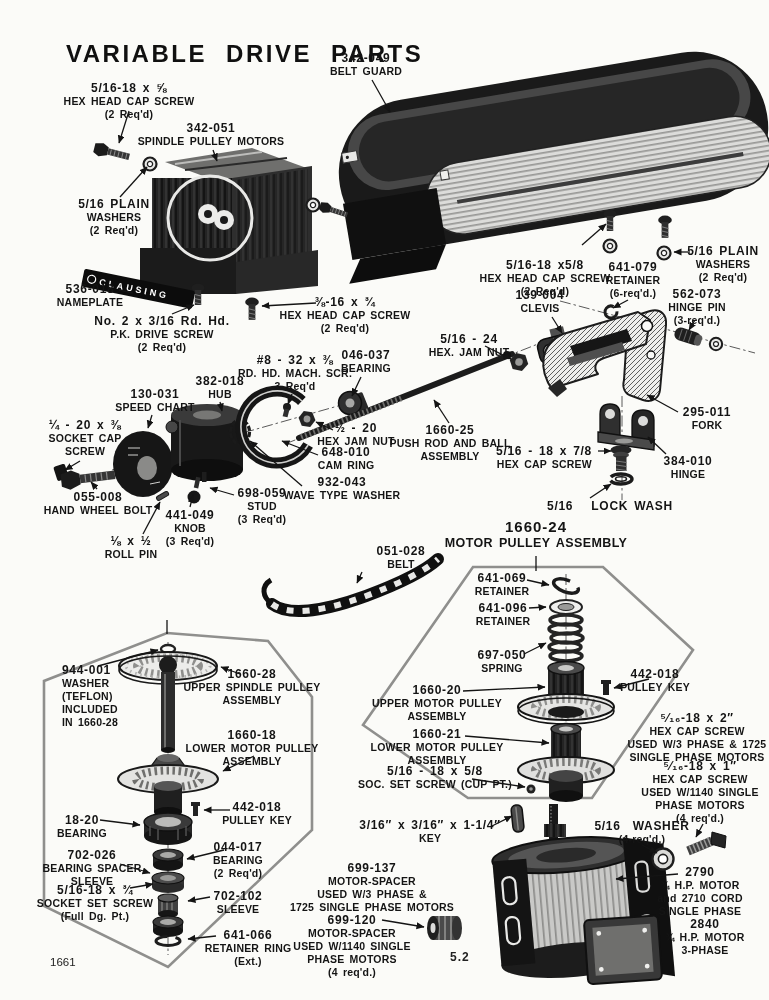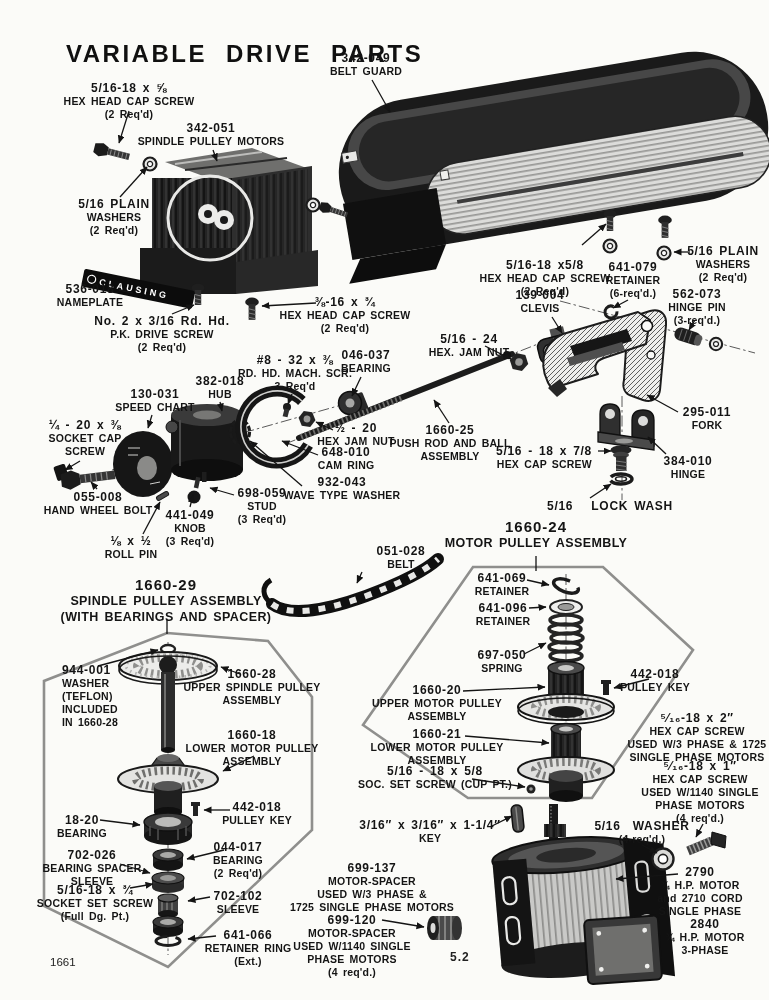--- a/index.html
+++ b/index.html
@@ -610,25 +610,20 @@
         <div class="ln pn">5/16   LOCK WASH</div>
       </div>
       <div class="label ctr" style="left: 361px; top: 545px; margin-left: 40px;">
         <div class="ln pn">051-028</div>
         <div class="ln">BELT</div>
       </div>
       <div class="label ctr big" style="left: 536px; top: 519px;">
         <div class="ln pn">1660-24</div>
         <div class="ln">MOTOR PULLEY ASSEMBLY</div>
       </div>
-      <div class="label ctr big" style="left: 166px; top: 577px;">
-        <div class="ln pn">1660-29</div>
-        <div class="ln">SPINDLE PULLEY ASSEMBLY</div>
-        <div class="ln sm">(WITH BEARINGS AND SPACER)</div>
-      </div>
       <div class="label ctr" style="left: 502px; top: 572px;">
         <div class="ln pn">641-069</div>
         <div class="ln">RETAINER</div>
       </div>
       <div class="label ctr" style="left: 503px; top: 602px;">
         <div class="ln pn">641-096</div>
         <div class="ln">RETAINER</div>
       </div>
       <div class="label ctr" style="left: 502px; top: 649px;">
         <div class="ln pn">697-050</div>

